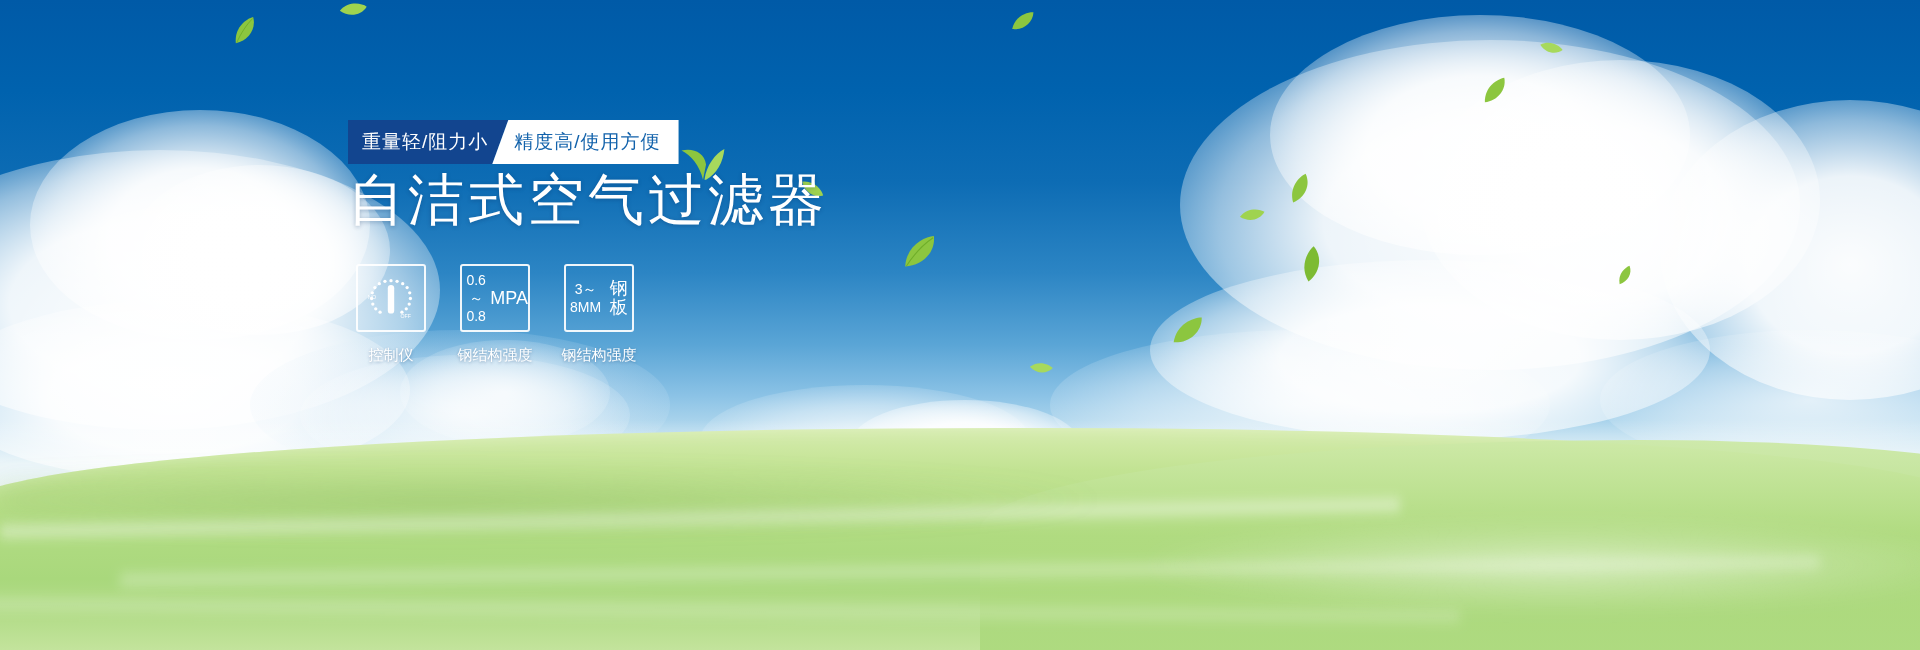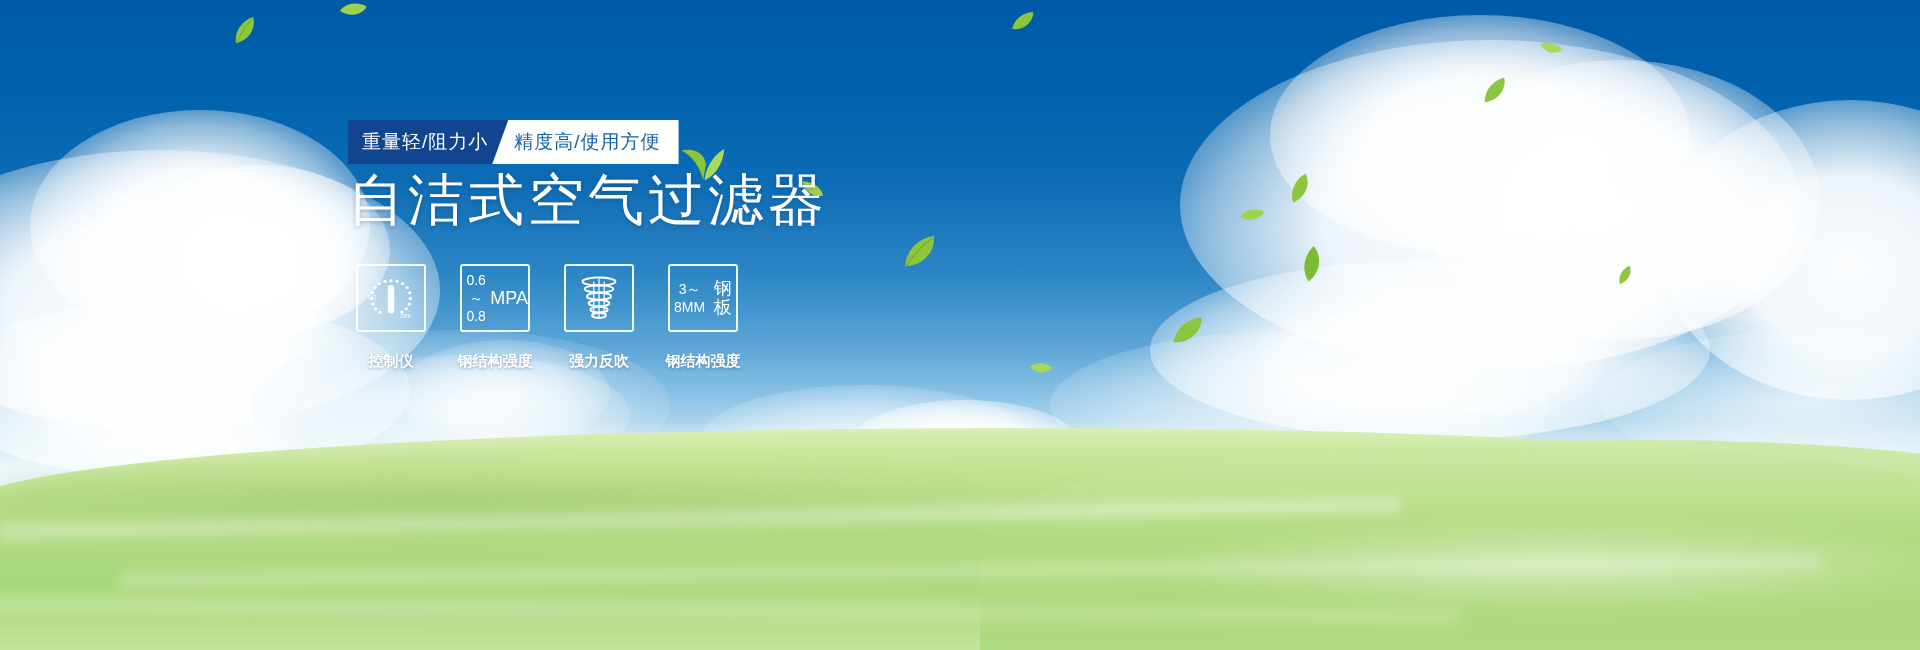--- a/index.html
+++ b/index.html
@@ -79,23 +79,22 @@
   .feat { width:86px; display:flex; flex-direction:column; align-items:center; }
   .feat-box {
     width:70px; height:68px; border:2px solid rgba(255,255,255,0.92);
     border-radius:3px; display:flex; flex-direction:row;
     align-items:center; justify-content:center; color:#ffffff;
     text-align:center;
   }
   .feat-text { font-size:18px; line-height:19px; letter-spacing:0; }
   .feat-text.small { font-size:14px; line-height:18px; }
   .feat-label {
-    margin-top:20px; font-size:15px; color:#ffffff; white-space:nowrap;
+    margin-top:14px; font-size:15px; color:#ffffff; white-space:nowrap;
     text-shadow:0 1px 3px rgba(0,40,90,0.35);
-    font-weight:bold;
   }
   .feat-icon { width:52px; height:52px; }
   .feat-icon svg { display:block; width:100%; height:100%; }
 
   
   .streak { position:absolute; pointer-events:none; }
 </style>
 </head>
 <body>
 
@@ -273,42 +272,20 @@
       </div>
 
       <div class="feat">
         <div class="feat-box">
           <div class="feat-text small">0.6～0.8</div>
           <div class="feat-text">MPA</div>
         </div>
         <div class="feat-label">钢结构强度</div>
       </div>
 
-      <div class="feat">
-        <div class="feat-box">
-          <div class="feat-icon">
-            <svg viewBox="0 0 60 60">
-              <g fill="none" stroke="#ffffff" stroke-width="2.2">
-                <ellipse cx="30" cy="11" rx="19" ry="4.6"></ellipse>
-                <ellipse cx="30" cy="19.5" rx="16.5" ry="4.2"></ellipse>
-                <ellipse cx="30" cy="28" rx="14" ry="3.9"></ellipse>
-                <ellipse cx="30" cy="36" rx="12" ry="3.6"></ellipse>
-                <ellipse cx="30" cy="43.5" rx="10" ry="3.3"></ellipse>
-                <ellipse cx="30" cy="50" rx="8" ry="3"></ellipse>
-              </g>
-              <g stroke="#ffffff" stroke-width="1.5" opacity="0.95">
-                <line x1="24" y1="11" x2="24" y2="50"></line>
-                <line x1="30" y1="8" x2="30" y2="52"></line>
-                <line x1="36" y1="11" x2="36" y2="49"></line>
-              </g>
-            </svg>
-          </div>
-        </div>
-        <div class="feat-label">强力反吹</div>
-      </div>
 
       <div class="feat">
         <div class="feat-box">
           <div class="feat-text small">3～8MM</div>
           <div class="feat-text">钢板</div>
         </div>
         <div class="feat-label">钢结构强度</div>
       </div>
 
 

